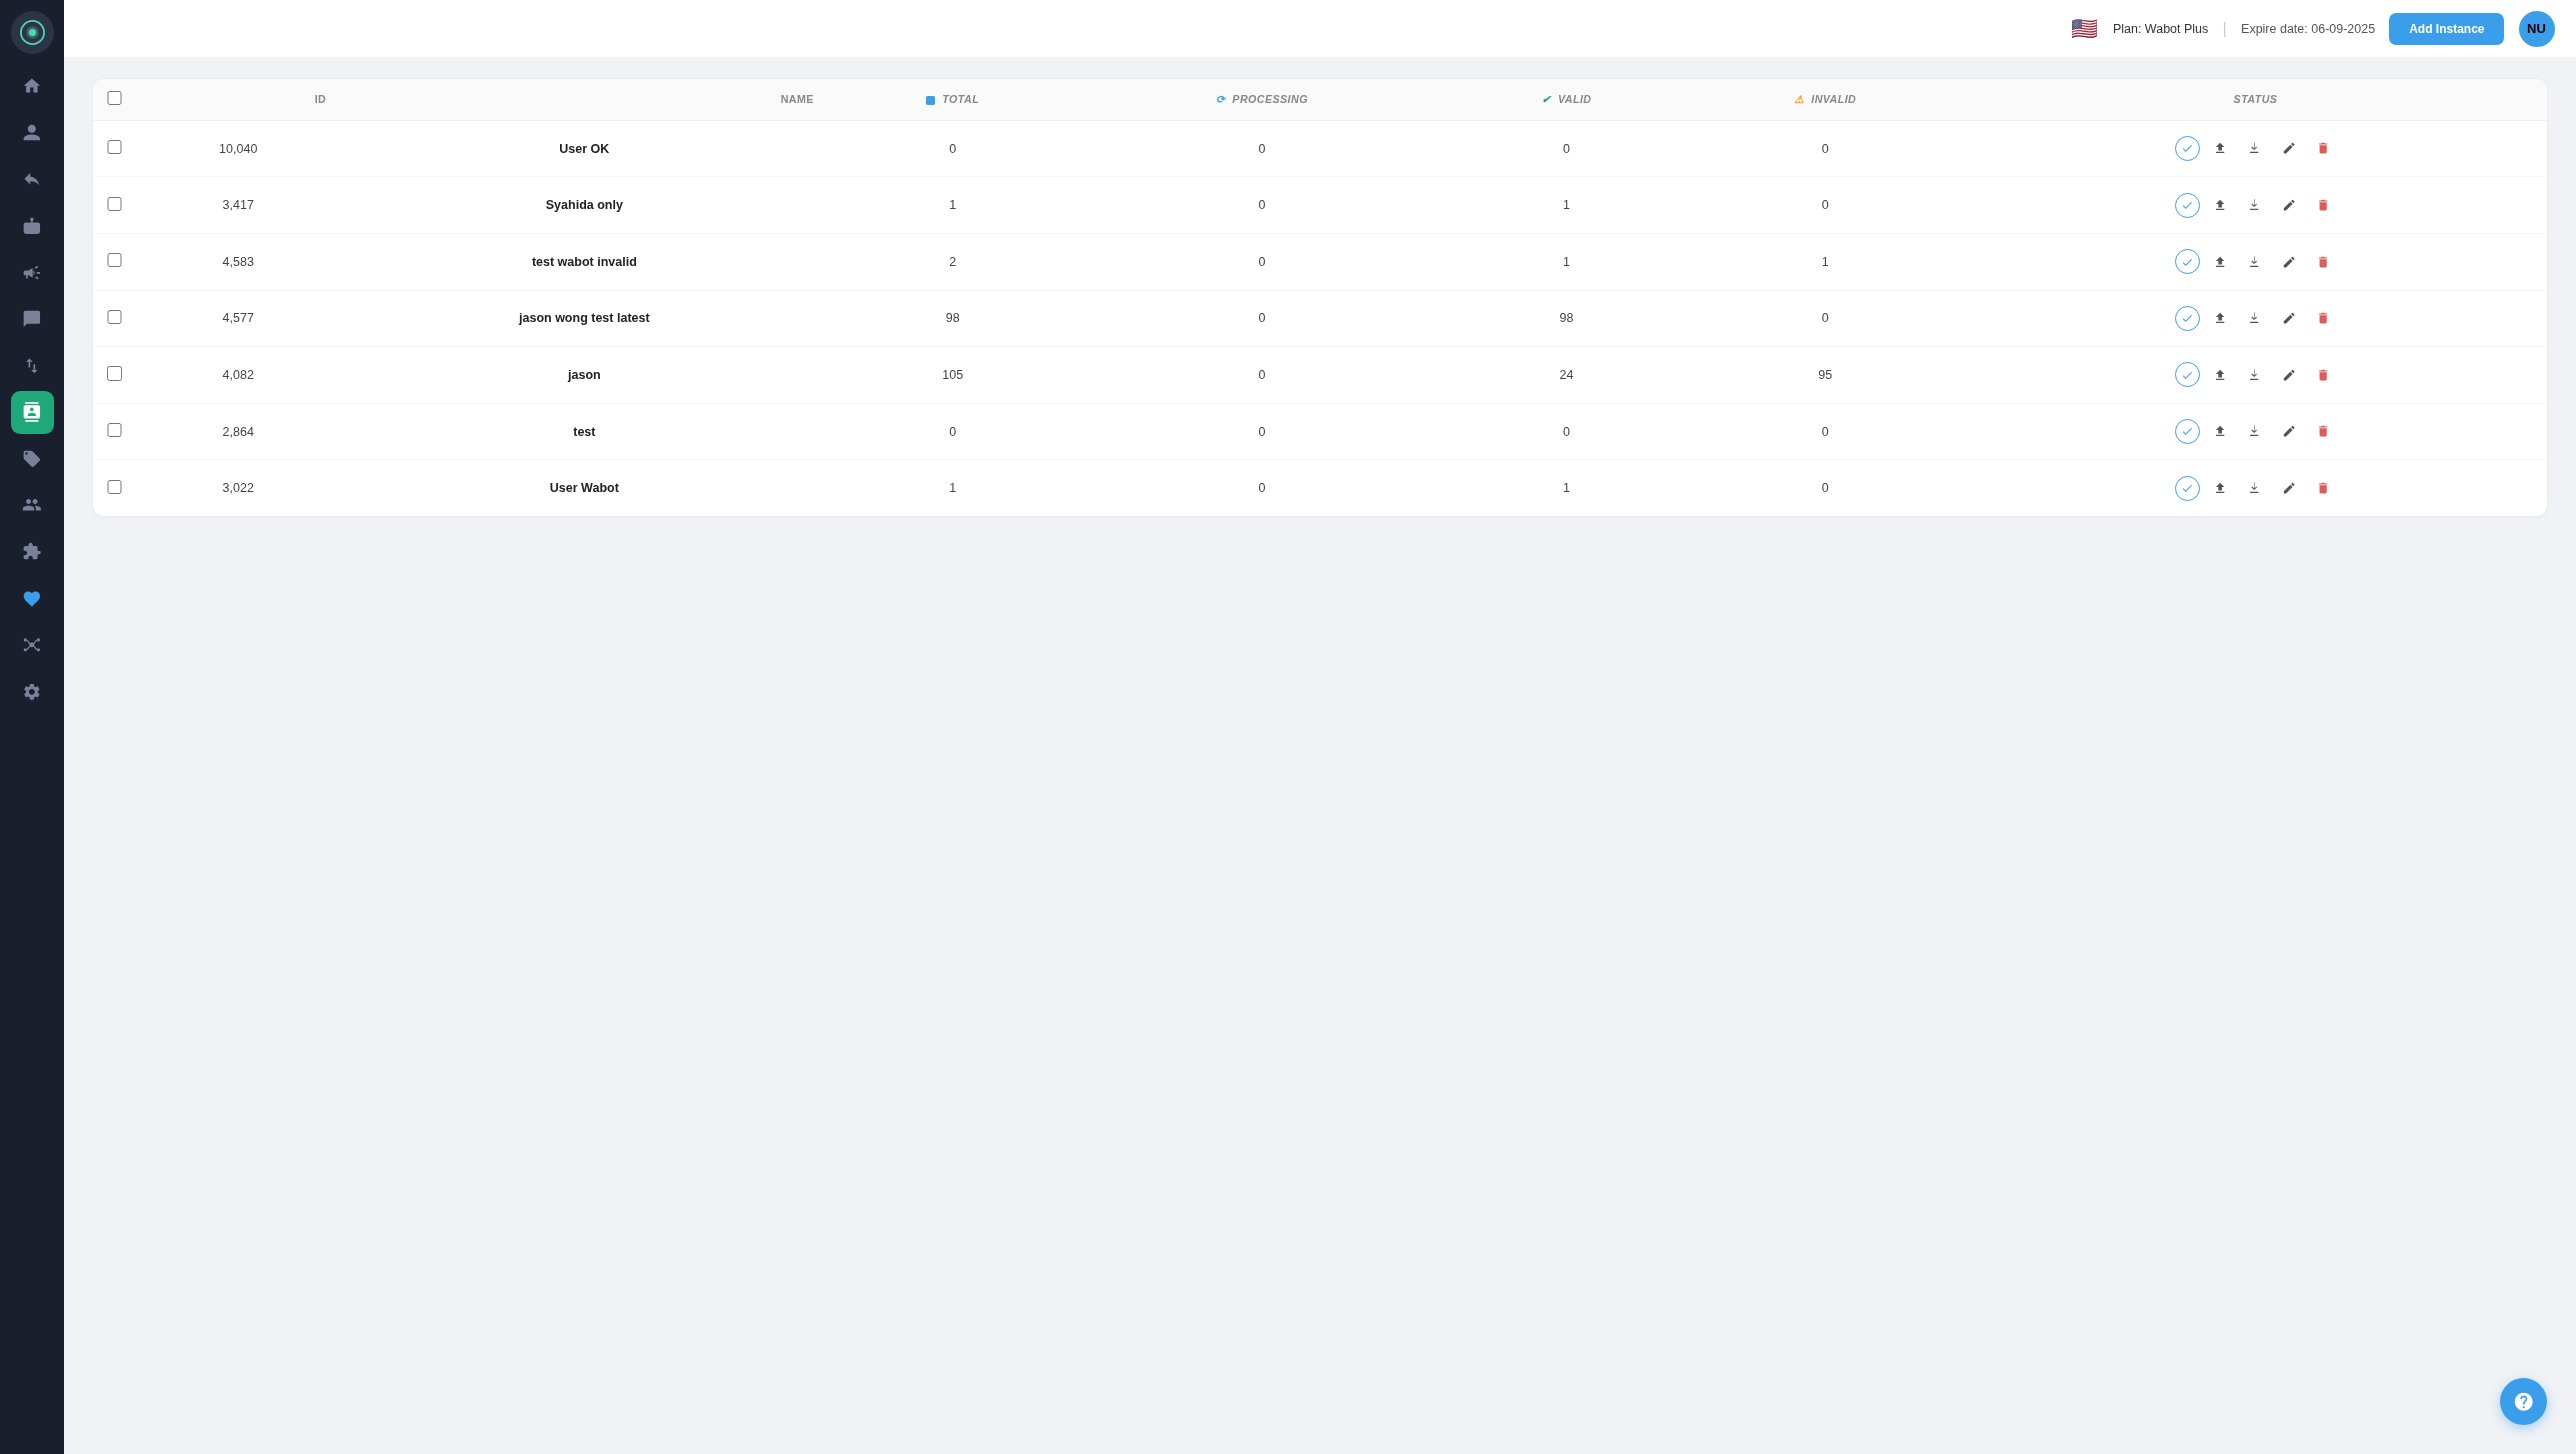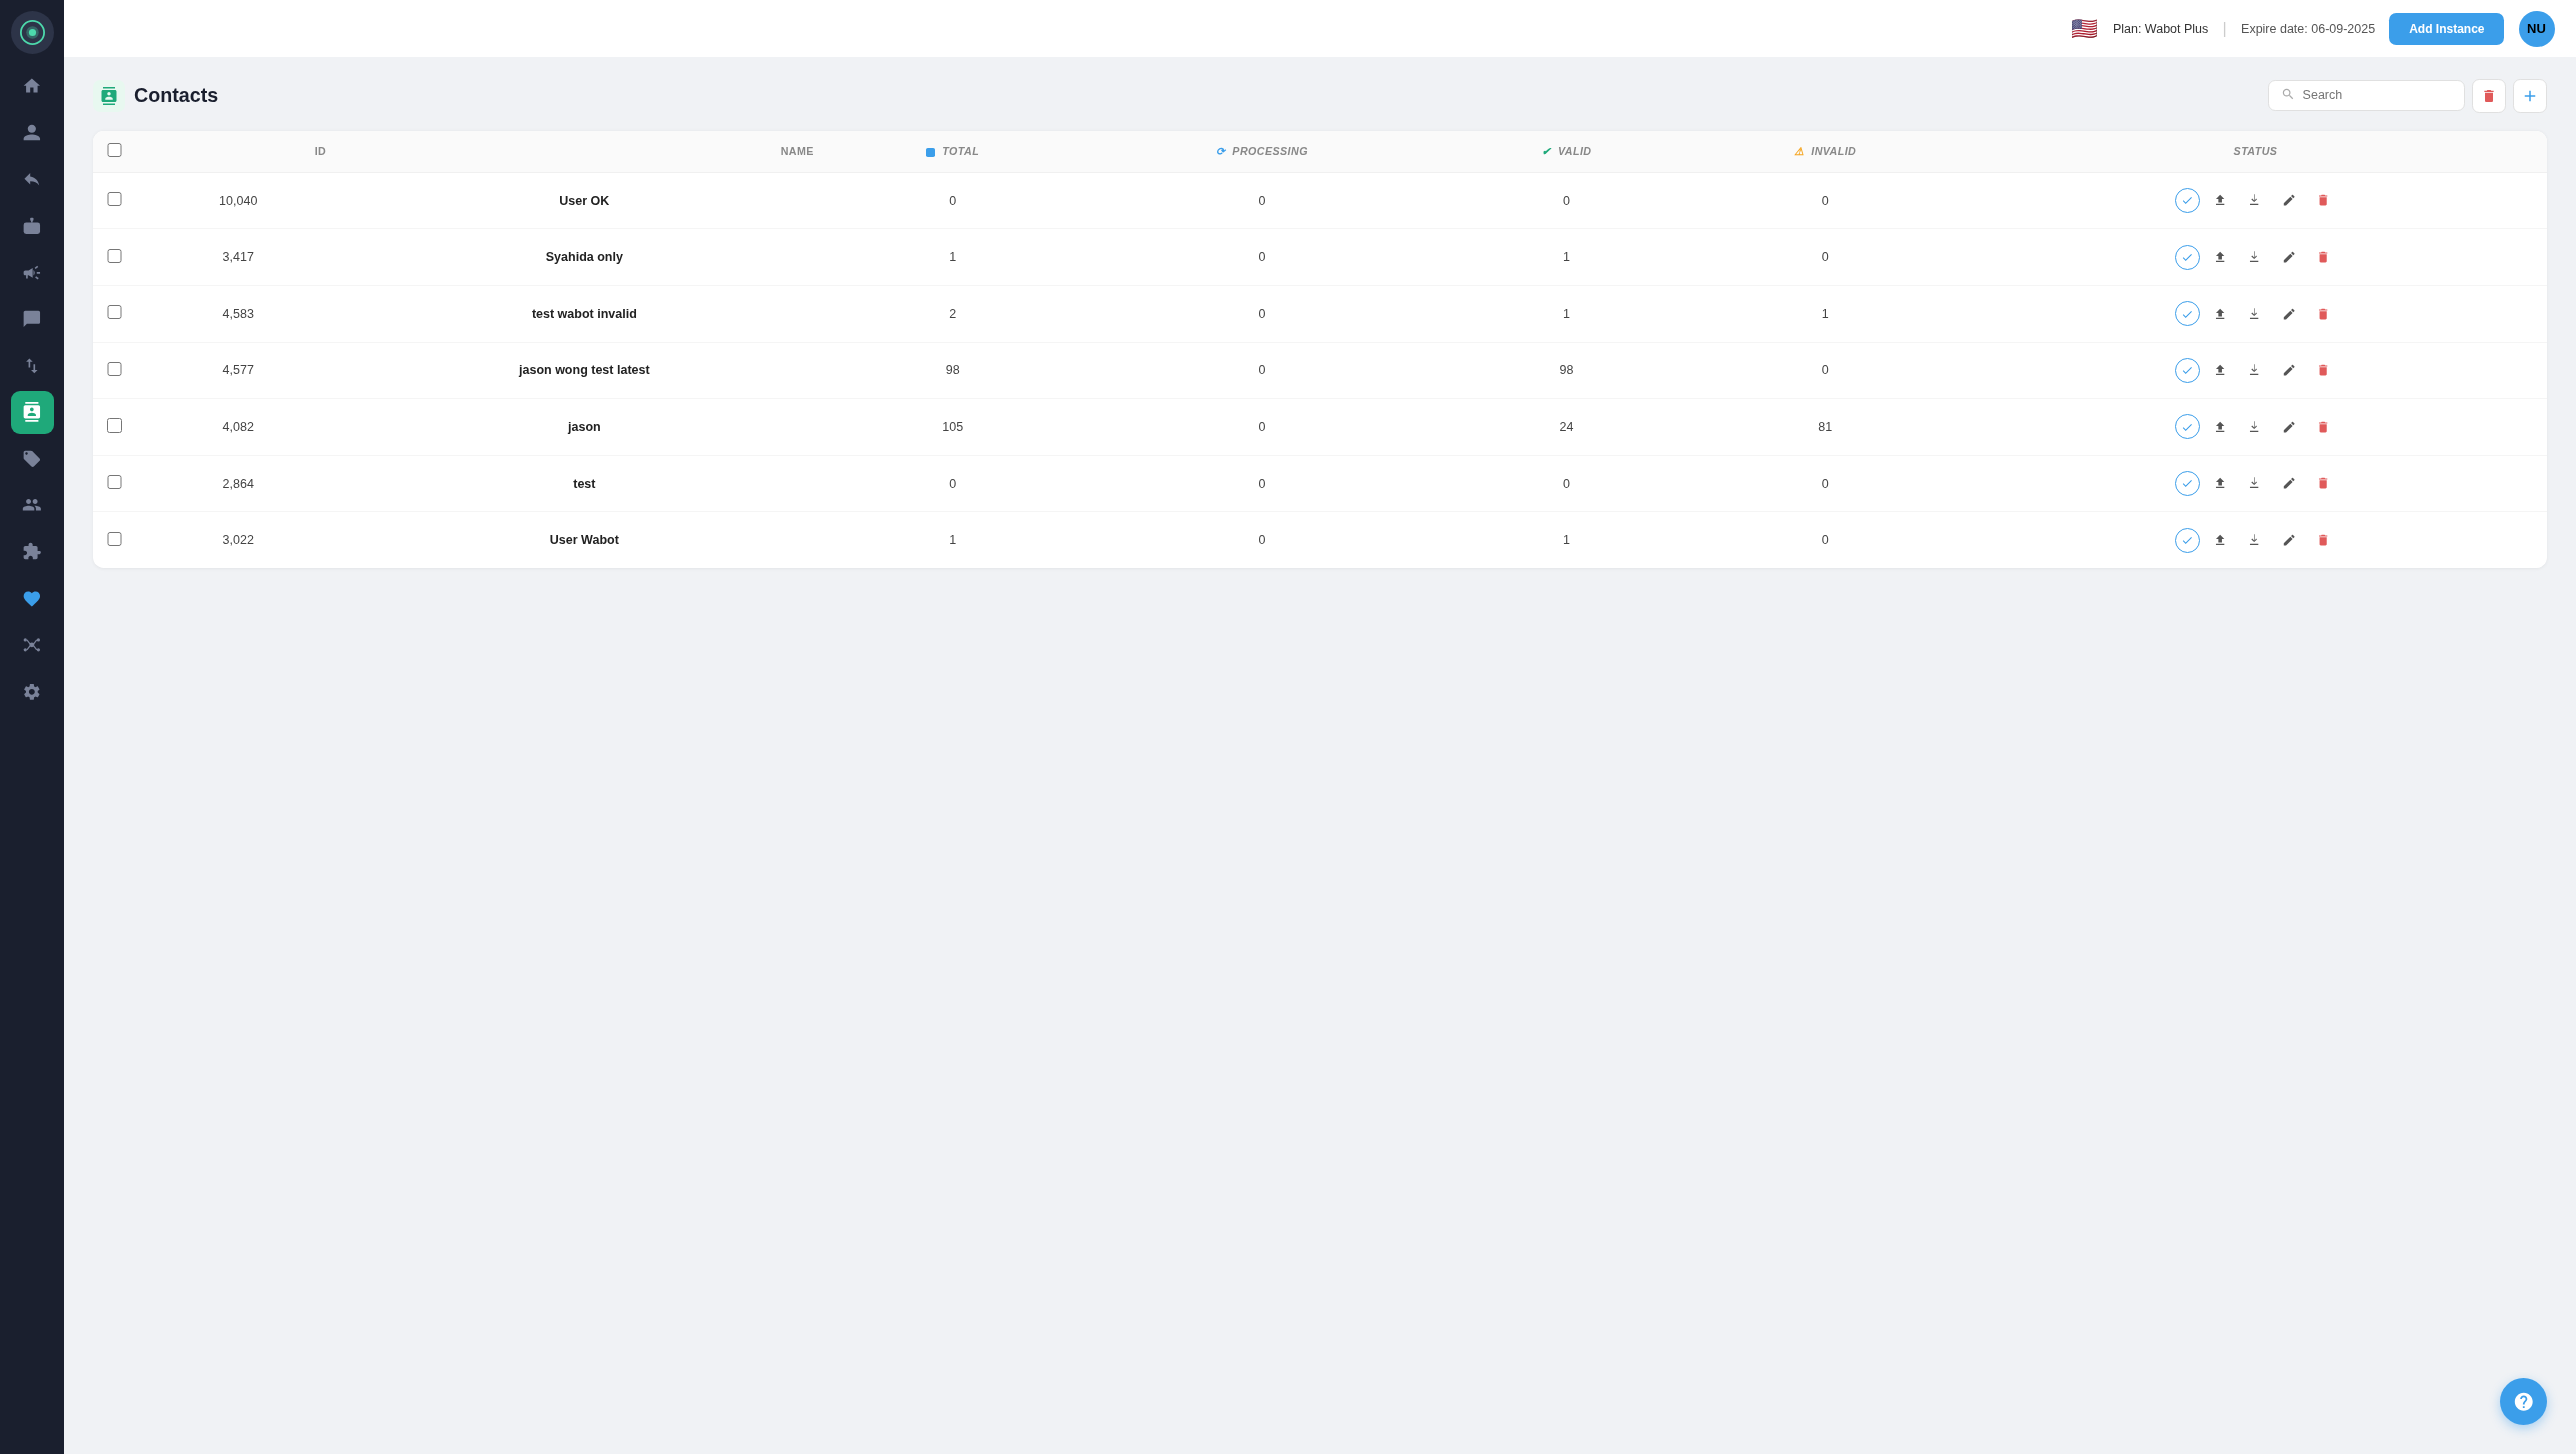--- a/index.html
+++ b/index.html
@@ -346,50 +346,20 @@
     <span class="header-flag">🇺🇸</span>
     <span class="header-plan">Plan: Wabot Plus</span>
     <span class="header-divider">|</span>
     <span class="header-expire">Expire date: 06-09-2025</span>
     <button class="btn-add-instance">Add Instance</button>
     <div class="avatar">NU</div>
   </header>
 
   <div class="content">
 
-    <div class="page-header">
-      <div class="page-title-wrap">
-        <div class="page-title-icon">
-          <svg width="18" height="18" fill="#1fa97a" viewBox="0 0 24 24">
-              <path d="M20 0H4v2h16V0zM4 24h16v-2H4v2zM20 4H4c-1.1 0-2 .9-2 2v12c0 1.1.9 2 2 2h16c1.1 0 2-.9 2-2V6c0-1.1-.9-2-2-2zm-8 2.75c1.24 0 2.25 1.01 2.25 2.25S13.24 11.25 12 11.25 9.75 10.24 9.75 9 10.76 6.75 12 6.75zM17 17H7v-1.5c0-1.67 3.33-2.5 5-2.5s5 .83 5 2.5V17z"></path>
-            </svg>
-        </div>
-        <h1 class="page-title">Contacts</h1>
-      </div>
-      <div class="page-actions">
-        <div class="search-wrap">
-          <span class="search-icon">
-            <svg width="14.3" height="14.3" fill="#aaa" viewBox="0 0 24 24">
-                <path d="M15.5 14h-.79l-.28-.27C15.41 12.59 16 11.11 16 9.5 16 5.91 13.09 3 9.5 3S3 5.91 3 9.5 5.91 16 9.5 16c1.61 0 3.09-.59 4.23-1.57l.27.28v.79l5 4.99L20.49 19l-4.99-5zm-6 0C7.01 14 5 11.99 5 9.5S7.01 5 9.5 5 14 7.01 14 9.5 11.99 14 9.5 14z"></path>
-              </svg>
-          </span>
-          <input type="text" placeholder="Search" style="">
-        </div>
-        <div class="btn-icon red" title="Delete">
-          <svg width="16" height="16" fill="#e05a5a" viewBox="0 0 24 24">
-              <path d="M6 19c0 1.1.9 2 2 2h8c1.1 0 2-.9 2-2V7H6v12zM19 4h-3.5l-1-1h-5l-1 1H5v2h14V4z"></path>
-            </svg>
-        </div>
-        <div class="btn-icon blue" title="Add">
-          <svg width="18" height="18" fill="#3b9eea" viewBox="0 0 24 24">
-              <path d="M19 13h-6v6h-2v-6H5v-2h6V5h2v6h6v2z"></path>
-            </svg>
-        </div>
-      </div>
-    </div>
 
     <div class="table-wrap">
       <table>
         <thead>
           <tr>
             <th class="checkbox-cell">
               <input type="checkbox" style="">
             </th>
             <th>ID</th>
             <th>NAME</th>
@@ -575,21 +545,21 @@
   </tr>
             <tr>
     <td class="checkbox-cell">
       <input type="checkbox" style="">
     </td>
     <td>4,082</td>
     <td class="name">jason</td>
     <td class="center">105</td>
     <td class="center">0</td>
     <td class="center">24</td>
-    <td class="center">81</td>
+    <td class="center">95</td>
     <td class="center">
       <div style="display:flex;align-items:center;justify-content:center;gap:7.2px;">
         <div class="status-check">
           <svg width="12.5" height="12.5" fill="#3b9eea" viewBox="0 0 24 24">
                       <path d="M9 16.17L4.83 12l-1.42 1.41L9 19 21 7l-1.41-1.41z"></path>
                     </svg>
         </div>
         <span class="act-icon act-upload" title="Upload">
           <svg width="14.3" height="14.3" fill="#555" viewBox="0 0 24 24">
                       <path d="M9 16h6v-6h4l-7-7-7 7h4zm-4 2h14v2H5z"></path>

